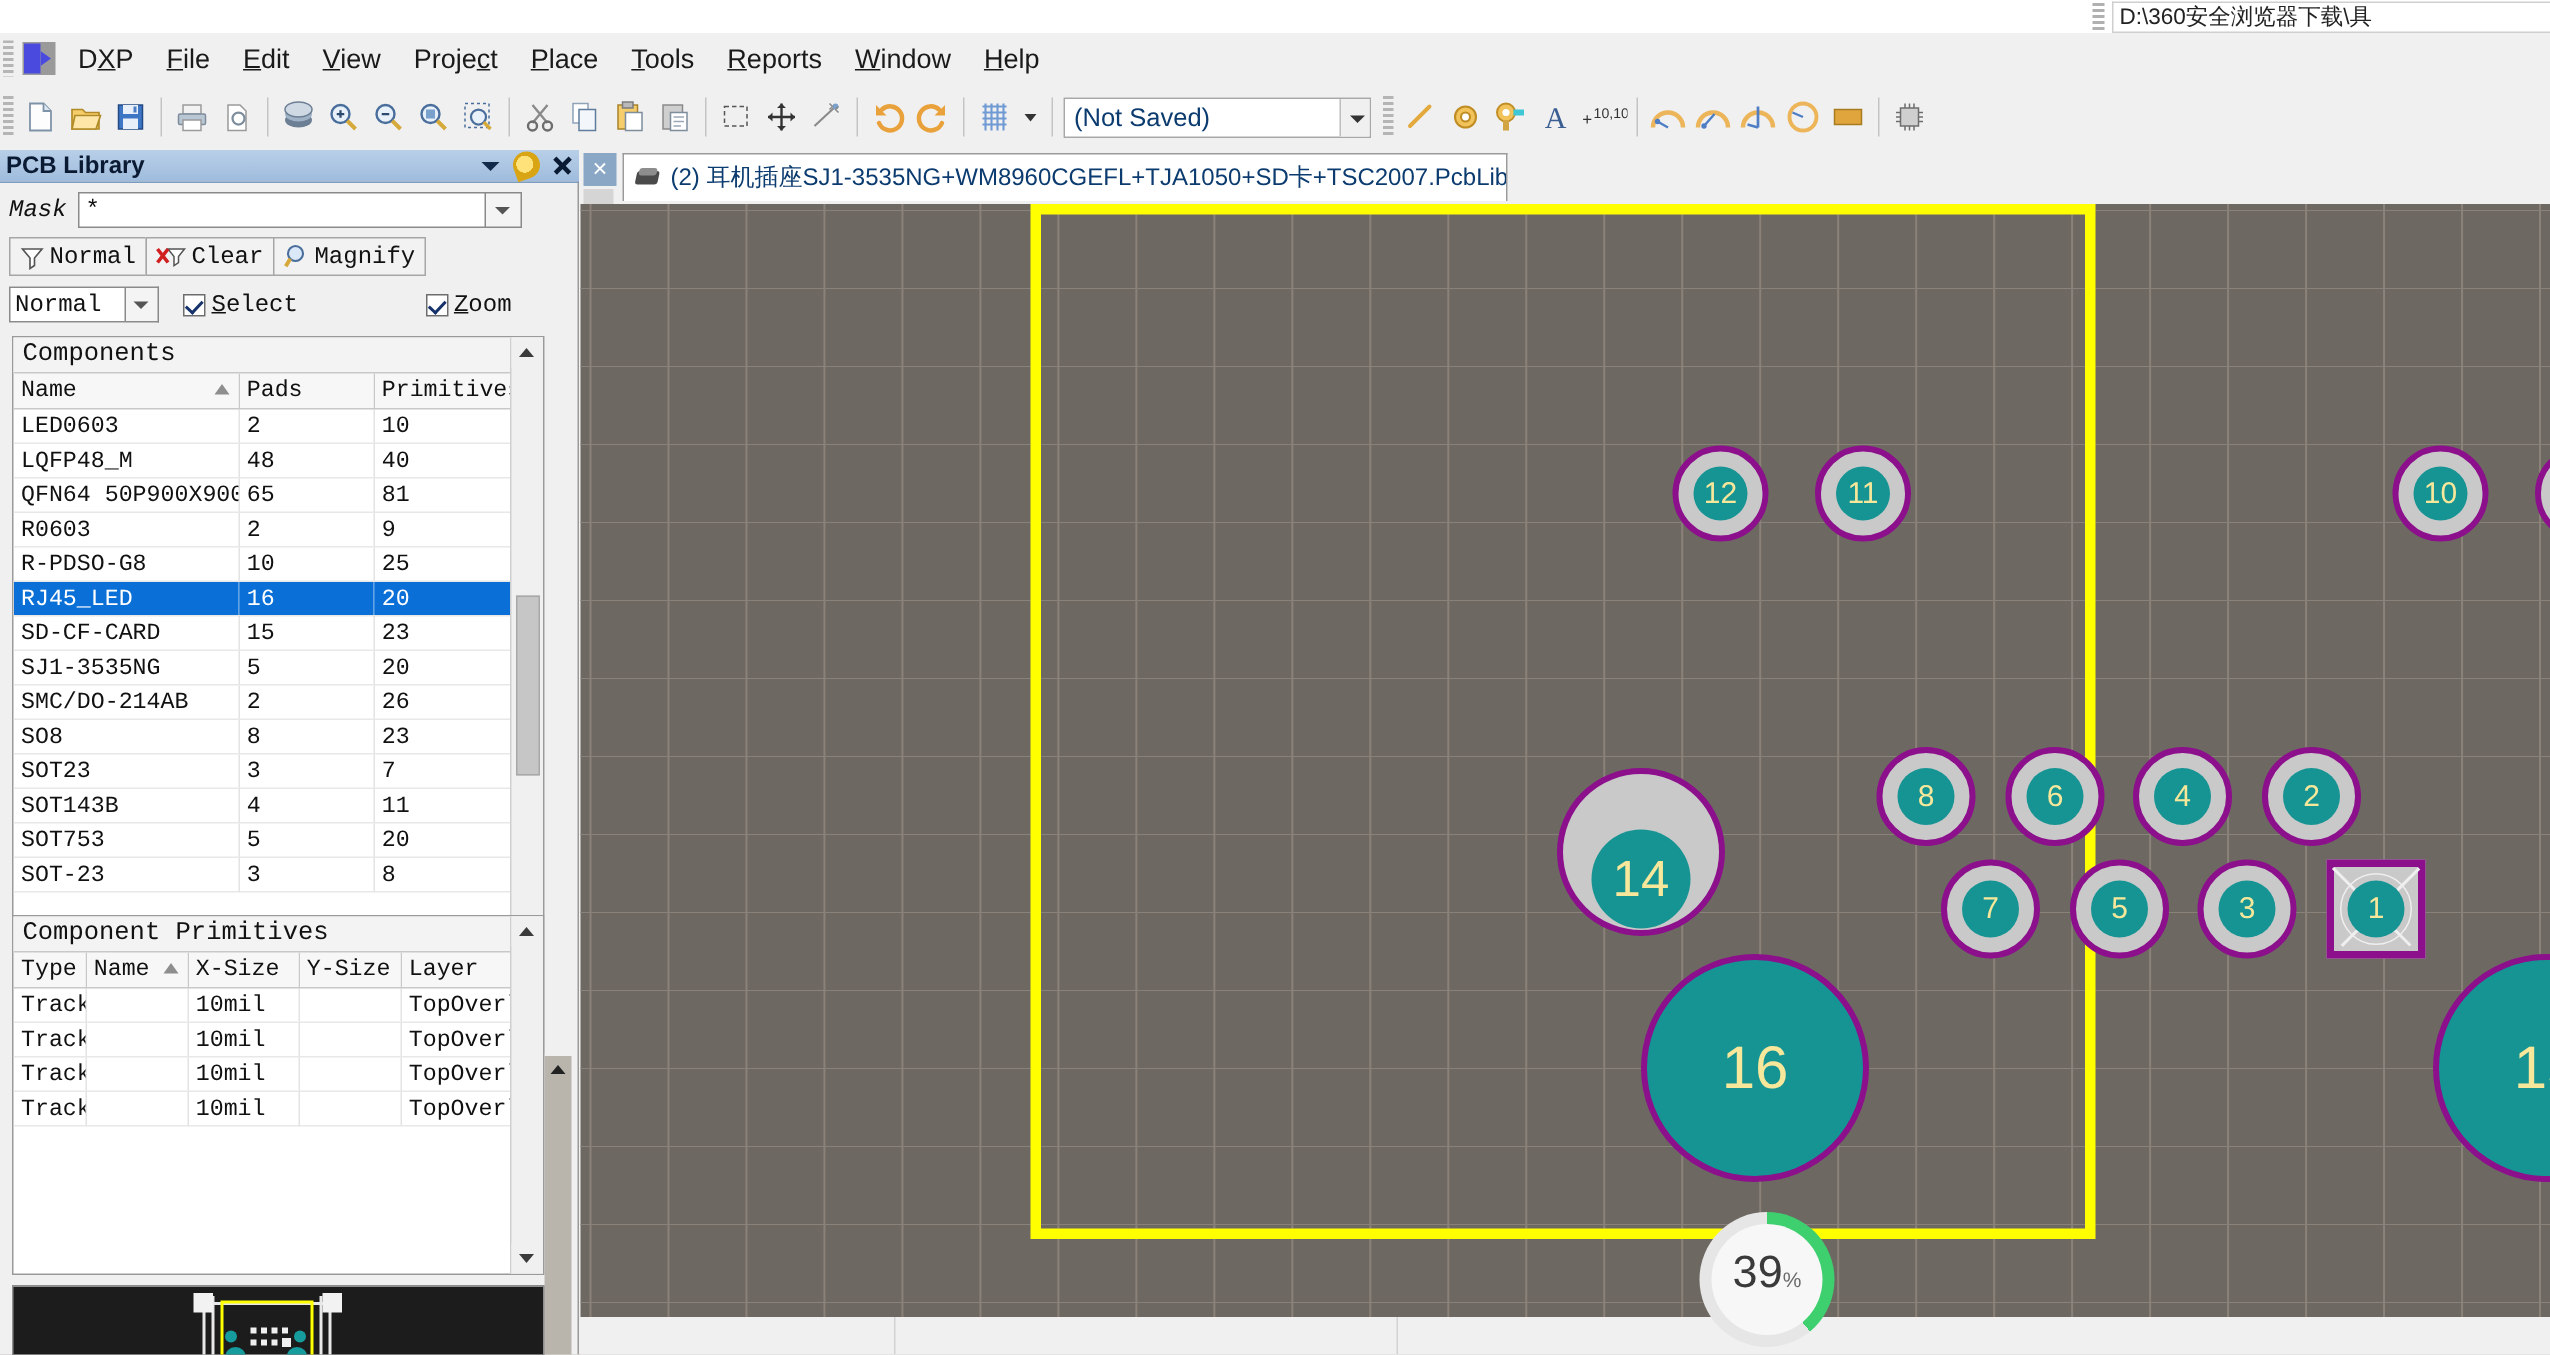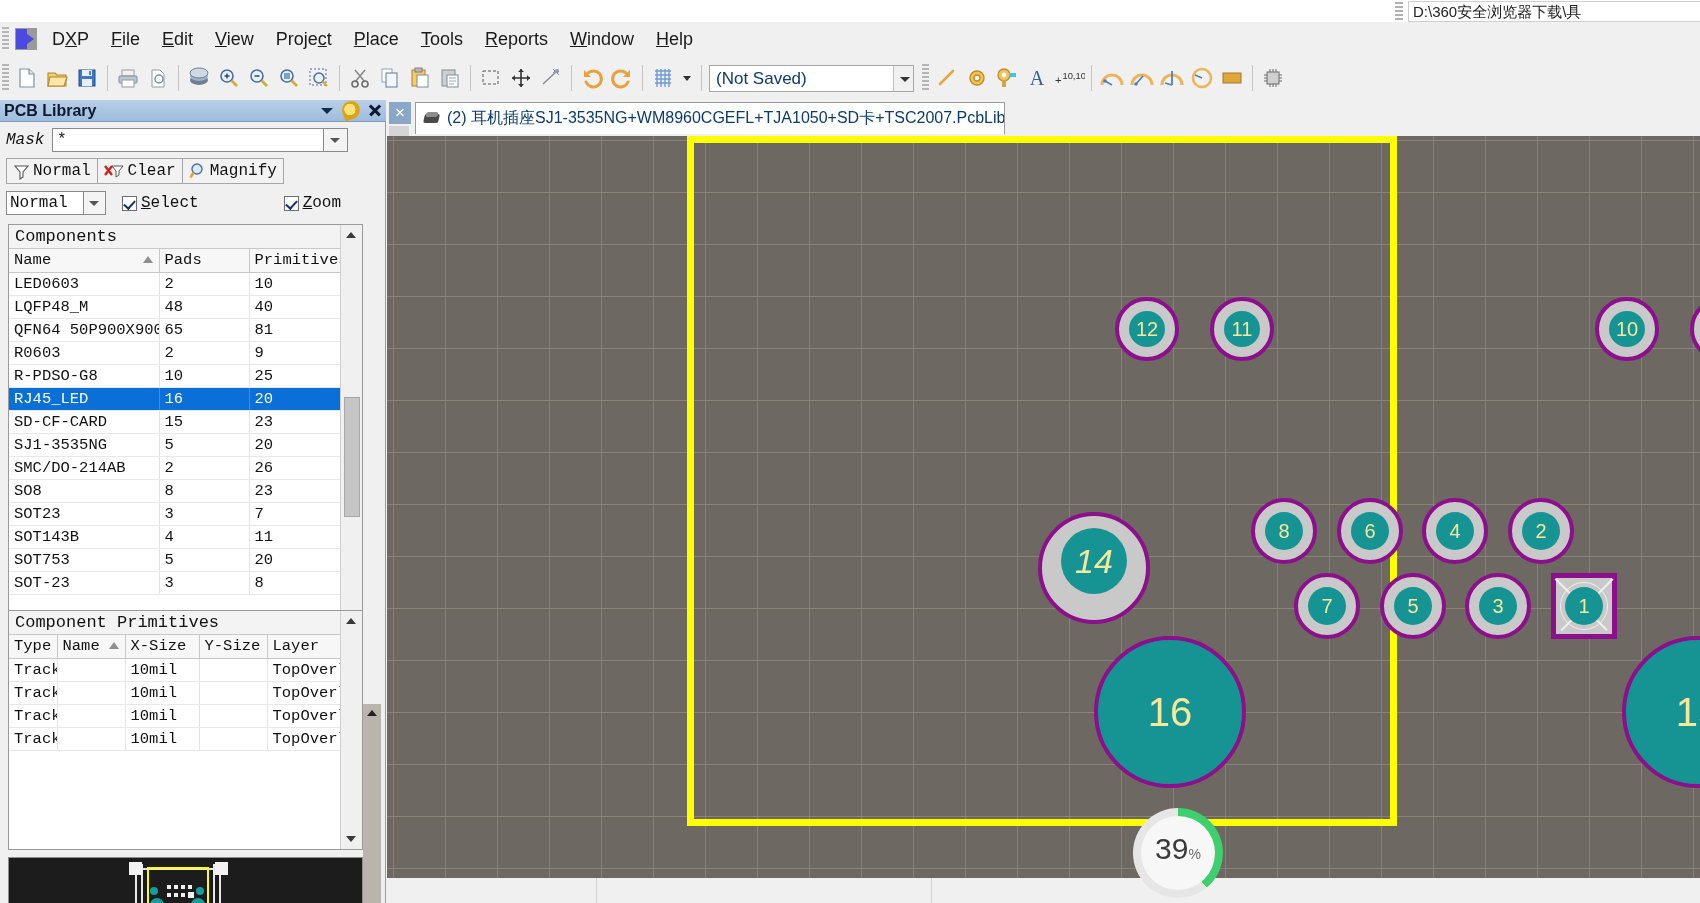--- a/index.html
+++ b/index.html
@@ -864,21 +864,21 @@
             <div class="ring"></div>
             <div class="hole" style="left: 14px; top: 14px; width: 36px; height: 36px;">
               <span class="lbl" style="font-size: 20px;">10</span>
             </div>
           </div>
           <div class="pad" style="left: 1303px; top: 161px; width: 64px; height: 64px;">
             <div class="ring"></div>
           </div>
           <div class="pad" style="left: 651px; top: 376px; width: 112px; height: 112px;">
             <div class="ring"></div>
-            <div class="hole" style="left: 23px; top: 16px; width: 66px; height: 66px; font-style: italic;">
+            <div class="hole" style="left: 23px; top: 41px; width: 66px; height: 66px;">
               <span class="lbl" style="font-size: 34px;">14</span>
             </div>
           </div>
           <div class="pad" style="left: 864px; top: 362px; width: 66px; height: 66px;">
             <div class="ring"></div>
             <div class="hole" style="left: 14px; top: 14px; width: 38px; height: 38px;">
               <span class="lbl" style="font-size: 20px;">8</span>
             </div>
           </div>
           <div class="pad" style="left: 950px; top: 362px; width: 66px; height: 66px;">

